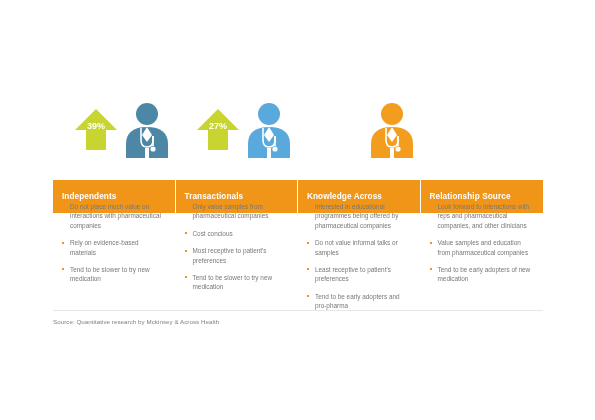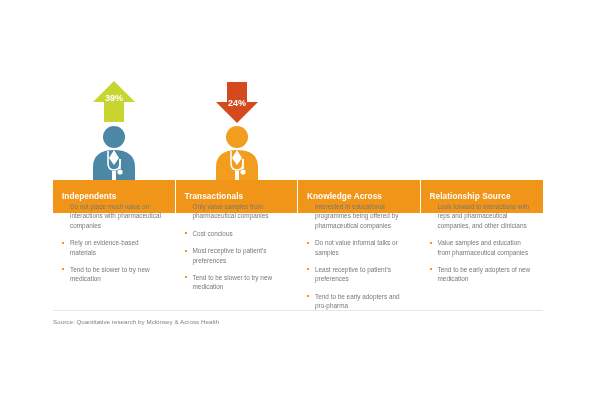--- a/index.html
+++ b/index.html
@@ -36,21 +36,20 @@
     width: 122.5px;
     display: flex;
     flex-direction: column;
     align-items: center;
   }
 
   .figure-zone {
     height: 103px;
     width: 100%;
     display: flex;
-    flex-direction: column;
     align-items: center;
     justify-content: flex-end;
   }
 
   .indicator {
     height: 45px;
     display: flex;
     align-items: flex-end;
     justify-content: center;
     margin-bottom: 1px;
@@ -159,29 +158,42 @@
           <path d="M29 25 L24 33 L29 40 L34 33 Z" fill="#FFFFFF"></path>
           <path d="M23 26 L23 38 Q23 45 29 45 Q35 45 35 38 L35 34" stroke="#FFFFFF" stroke-width="1.6" fill="none"></path>
           <circle cx="35" cy="47" r="2.6" fill="#FFFFFF"></circle>
           <path d="M35 34 L35 44" stroke="#FFFFFF" stroke-width="1.6" fill="none"></path>
           <rect x="27" y="46" width="4" height="10" fill="#FFFFFF"></rect>
         </svg>
       </div>
     </div>
 
 
-
     <div class="col">
       <div class="figure-zone">
         <div class="indicator">
           <svg width="44" height="44" viewBox="0 0 44 44">
-            <polygon points="22,43 1,22 12,22 12,2 32,2 32,22 43,22" fill="#D4491E"></polygon>
-            <text x="22" y="26" text-anchor="middle" font-family="Liberation Sans, sans-serif" font-size="9" font-weight="bold" fill="#FFFFFF">24%</text>
+            <polygon points="22,1 43,22 32,22 32,42 12,42 12,22 1,22" fill="#C8D430"></polygon>
+            <text x="22" y="21" text-anchor="middle" font-family="Liberation Sans, sans-serif" font-size="9" font-weight="bold" fill="#FFFFFF">27%</text>
           </svg>
         </div>
+        <svg class="person" width="58" height="56" viewBox="0 0 58 56">
+          <circle cx="29" cy="12" r="11" fill="#5AA9DC"></circle>
+          <path d="M29 25 C15 25 8 31 8 42 L8 56 L50 56 L50 42 C50 31 43 25 29 25 Z" fill="#5AA9DC"></path>
+          <path d="M29 25 L24 33 L29 40 L34 33 Z" fill="#FFFFFF"></path>
+          <path d="M23 26 L23 38 Q23 45 29 45 Q35 45 35 38 L35 34" stroke="#FFFFFF" stroke-width="1.6" fill="none"></path>
+          <circle cx="35" cy="47" r="2.6" fill="#FFFFFF"></circle>
+          <path d="M35 34 L35 44" stroke="#FFFFFF" stroke-width="1.6" fill="none"></path>
+          <rect x="27" y="46" width="4" height="10" fill="#FFFFFF"></rect>
+        </svg>
+      </div>
+    </div>
+
+    <div class="col">
+      <div class="figure-zone">
         <svg class="person" width="58" height="56" viewBox="0 0 58 56">
           <circle cx="29" cy="12" r="11" fill="#F29D1D"></circle>
           <path d="M29 25 C15 25 8 31 8 42 L8 56 L50 56 L50 42 C50 31 43 25 29 25 Z" fill="#F29D1D"></path>
           <path d="M29 25 L24 33 L29 40 L34 33 Z" fill="#FFFFFF"></path>
           <path d="M23 26 L23 38 Q23 45 29 45 Q35 45 35 38 L35 34" stroke="#FFFFFF" stroke-width="1.6" fill="none"></path>
           <circle cx="35" cy="47" r="2.6" fill="#FFFFFF"></circle>
           <path d="M35 34 L35 44" stroke="#FFFFFF" stroke-width="1.6" fill="none"></path>
           <rect x="27" y="46" width="4" height="10" fill="#FFFFFF"></rect>
         </svg>
       </div>

